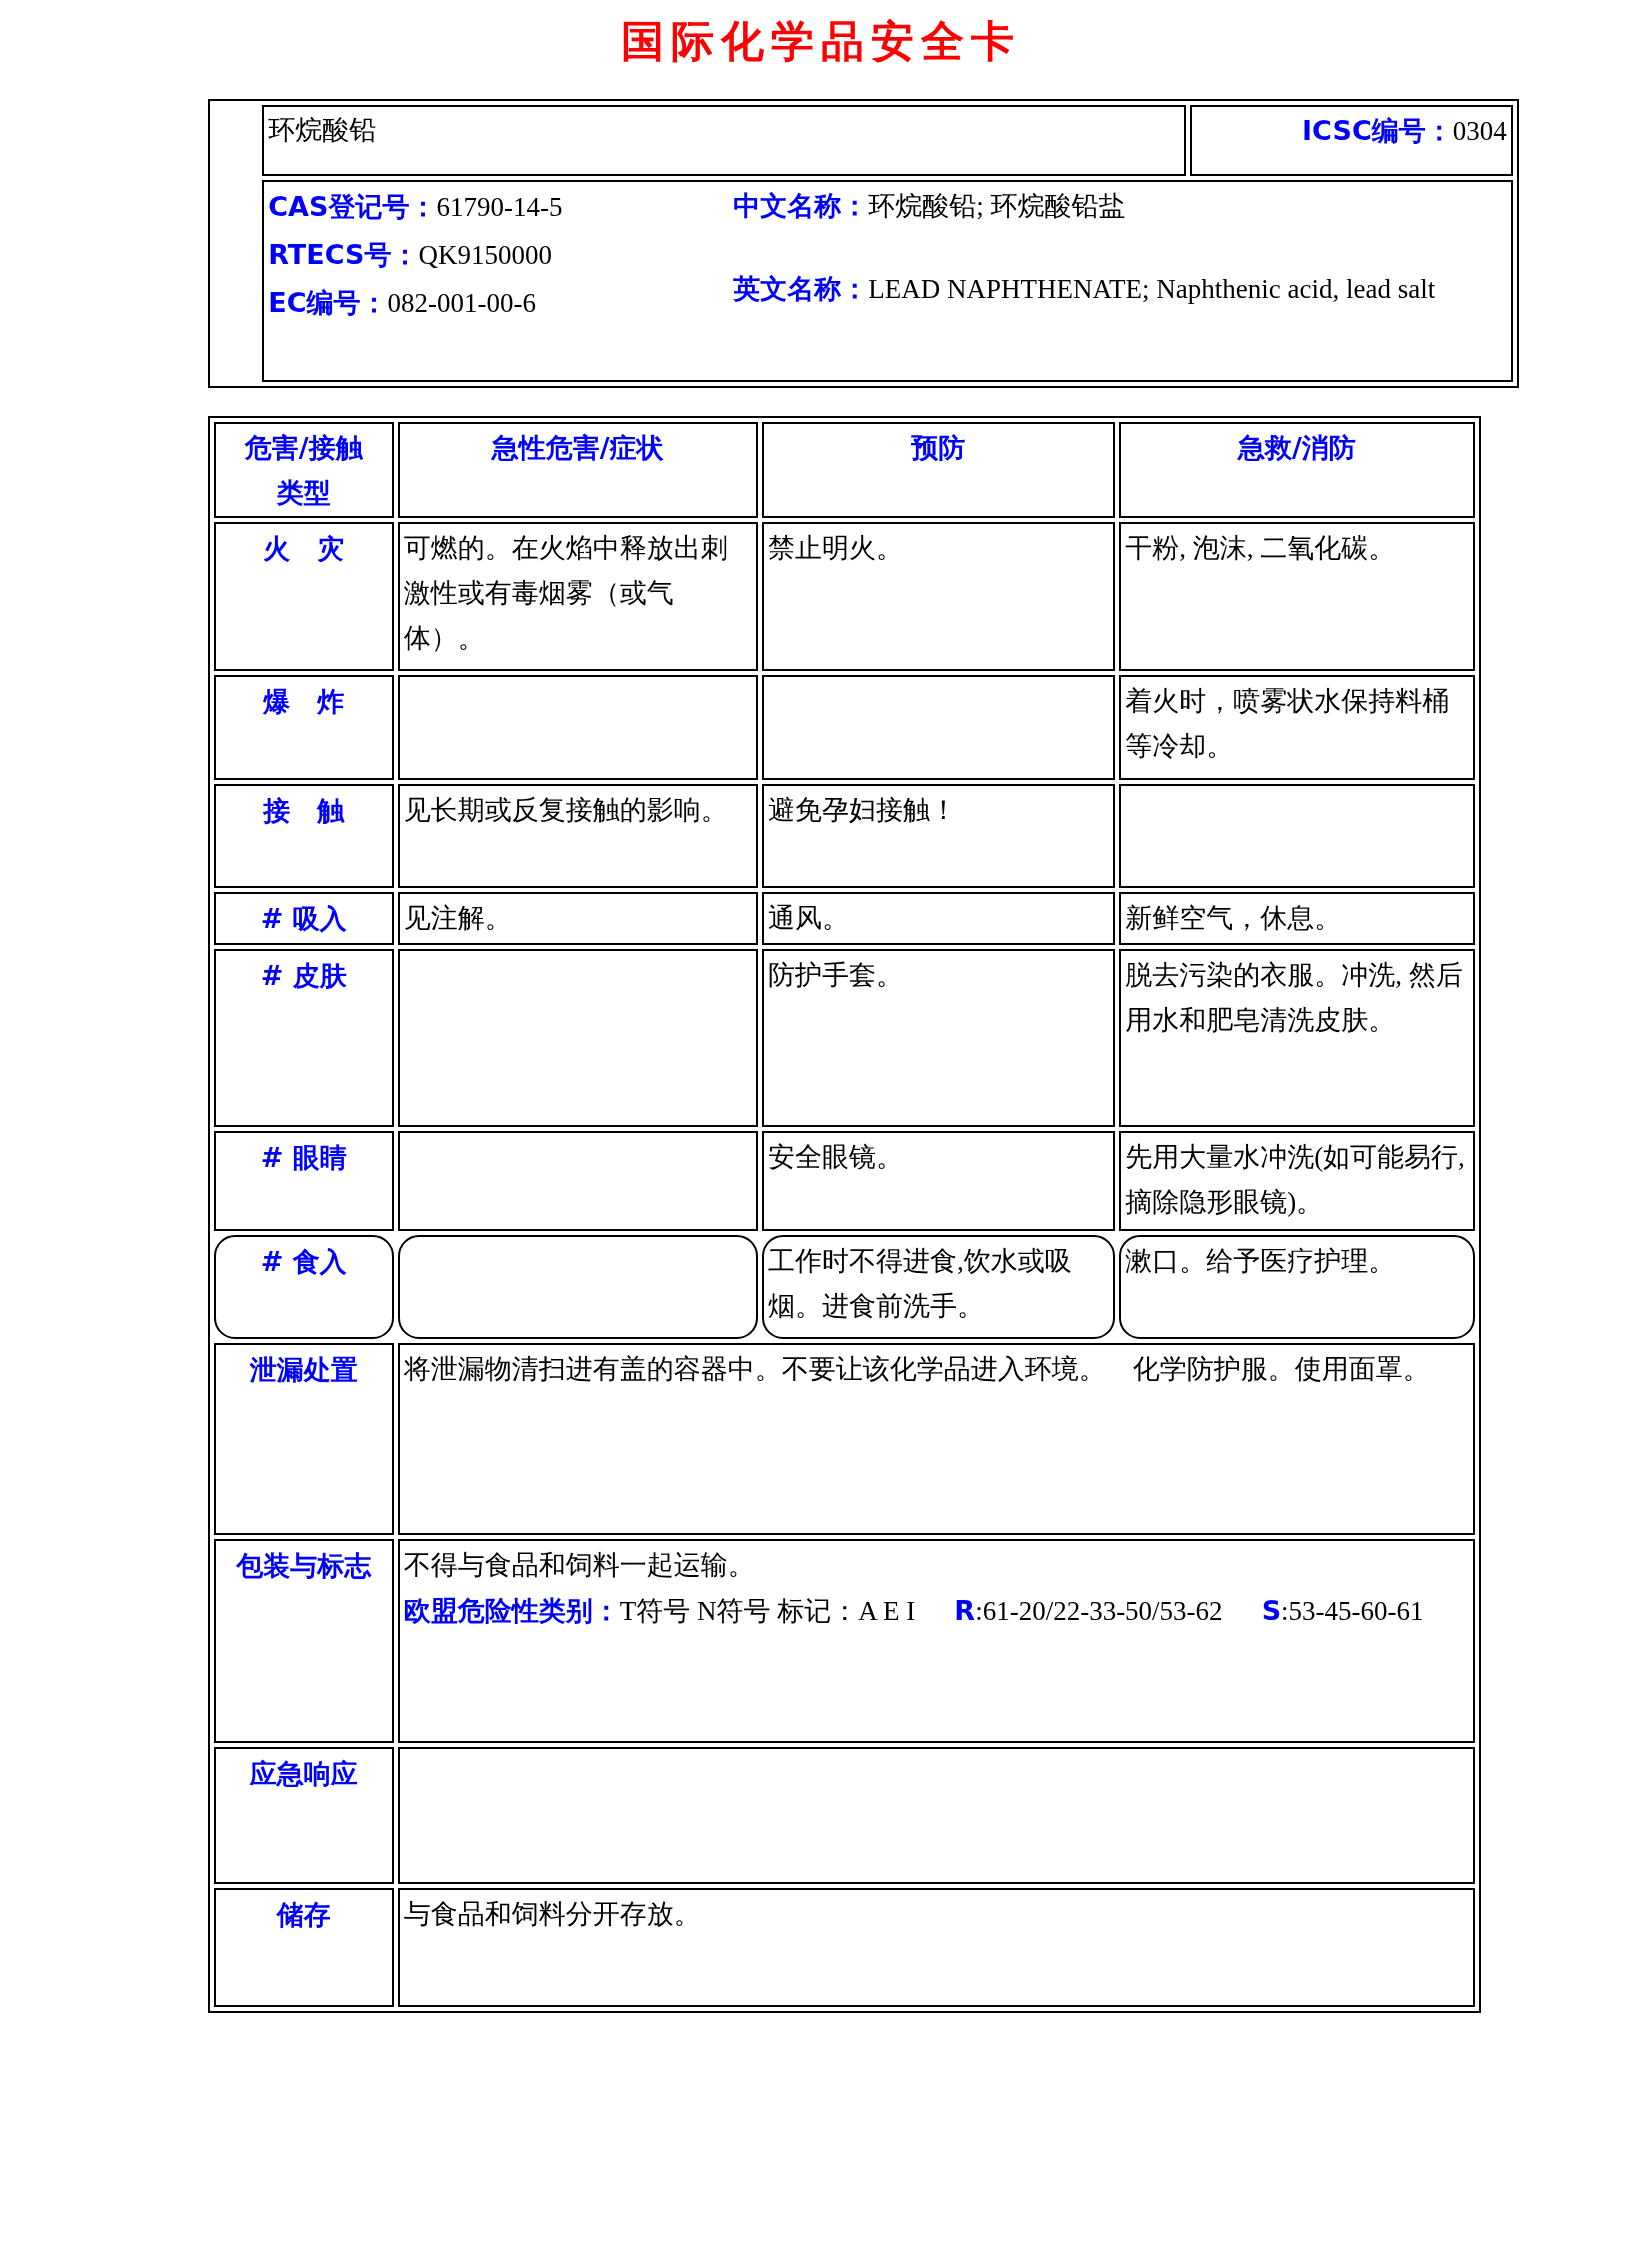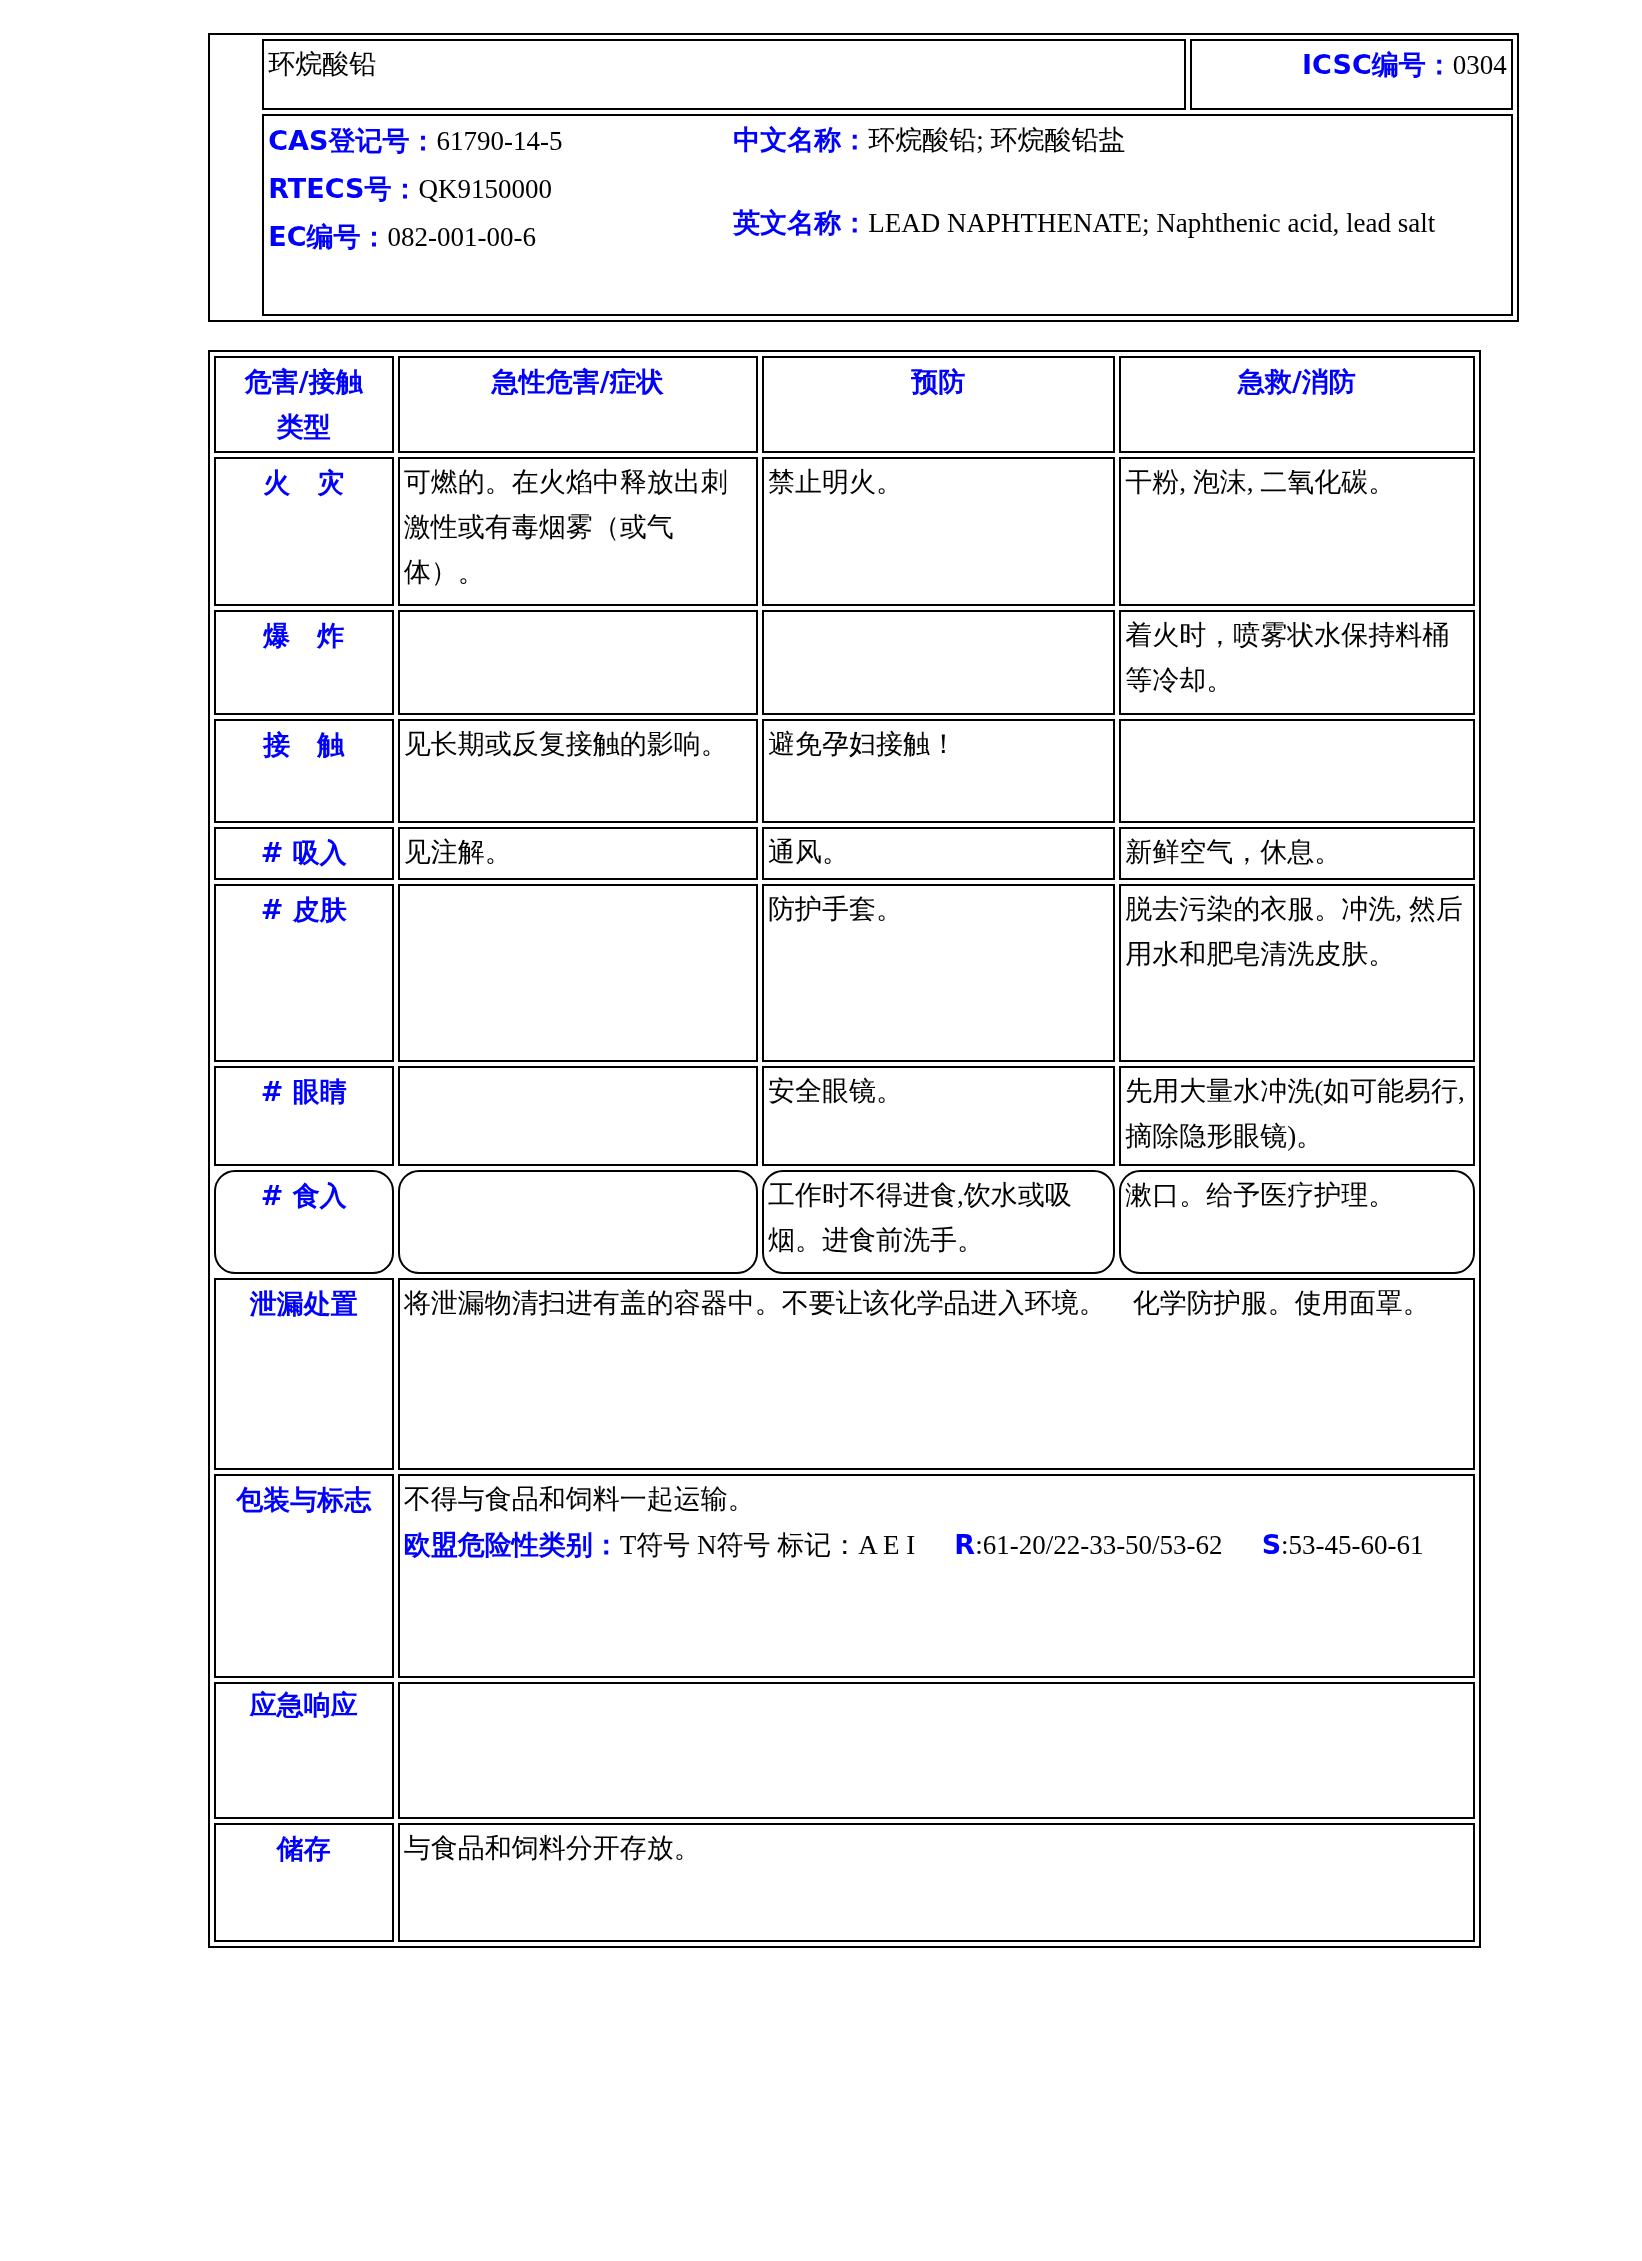--- a/index.html
+++ b/index.html
@@ -53,29 +53,30 @@
   }
   .r-fire td{height:149px;}
   .r-explosion td{height:105px;}
   .r-contact td{height:104px;margin-top:36px;}
   .r-inhale td{height:53px;}
   .r-skin td{height:178px;}
   .r-eyes td{height:100px;}
   .r-ingest td{height:104px;border-radius:21px;}
   .r-spill td{height:192px;}
   .r-pack td{height:204px;}
-  .r-emerg td{height:137px;font-family:Liberation Mono, monospace;}
+  .r-emerg td{height:137px;}
   .r-store td{height:119px;}
   .gap-l{margin-left:39px;}
 </style>
 </head>
 <body>
 
 <div class="page">
 
+  <div class="title">国际化学品安全卡</div>
 
   <div class="content">
 
     <table class="tbl top-table">
       <colgroup>
           <col style="width:924px">
           <col style="width:323px">
         </colgroup>
       <tbody>
           <tr class="row-head">

